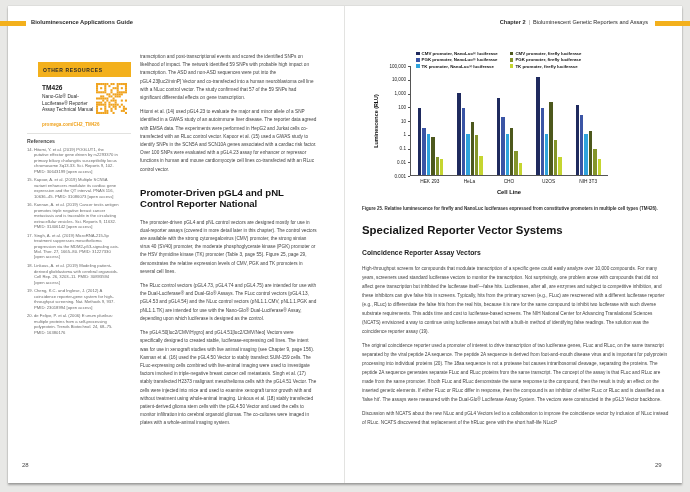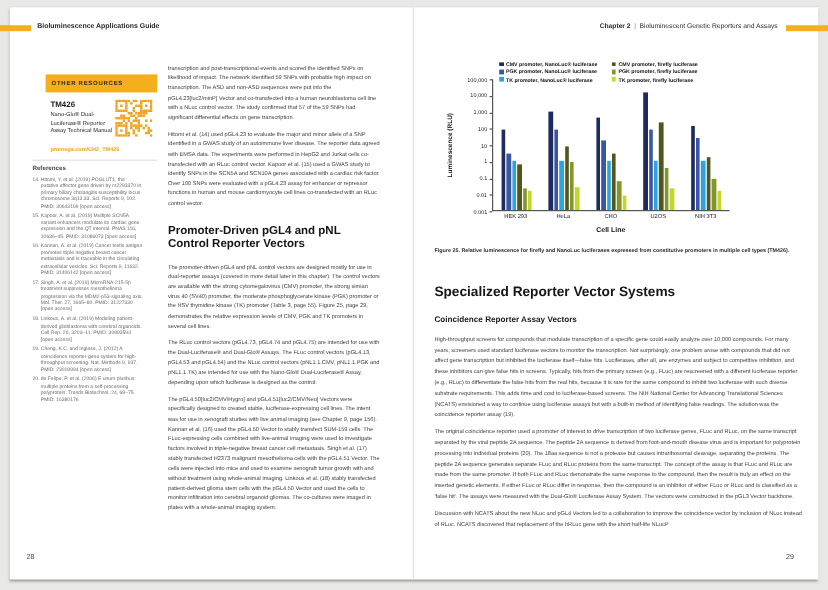--- a/index.html
+++ b/index.html
@@ -81,21 +81,21 @@
   .xlabels {
     position:absolute; left:48px; top:129px; width:198px;
     display:grid; grid-template-columns:repeat(5,1fr);
     text-align:center; font-size:4.8px; color:#222;
   }
   .x-title { position:absolute; left:48px; top:139px; width:198px; text-align:center; font-size:5.8px; font-weight:bold; color:#111; }
 
   
   .fig-caption { position:absolute; left:362px; top:206px; width:308px; font-size:4.5px; font-weight:bold; color:#2f2f2f; line-height:5.8px; }
   .right-col { position:absolute; left:362px; top:224px; width:308px; }
-  .right-col h1 { margin:14px 0 13px; font-size:11.4px; color:#151515; }
+  .right-col h1 { margin:0 0 13px; font-size:11.4px; color:#151515; }
   .right-col h3 { margin:0 0 8px; font-size:6.8px; color:#1c1c1c; }
   .right-col p { margin:0 0 5px; font-size:4.7px; line-height:9px; color:#3f3f3f; }
 </style>
 </head>
 <body>
 
 <div class="spread"></div>
 <div class="page-divider"></div>
 
 <div class="hdr-bar-left accent-bg" style="background: rgb(243, 176, 28);"></div>
@@ -257,21 +257,21 @@
     </div>
     <div class="ref-item">
       <span class="ref-num">20.</span>
       <span class="ref-text">de Felipe, P. et al. (2006) E unum pluribus: multiple proteins from a self-processing polyprotein. Trends Biotechnol. 24, 68–75. PMID: 16380176</span>
     </div>
   </div>
 
 <div class="main-left">
   <p>transcription and post-transcriptional events and scored the identified SNPs on likelihood of impact. The network identified 59 SNPs with probable high impact on transcription. The ASD and non-ASD sequences were put into the pGL4.23[luc2/minP] Vector and co-transfected into a human neuroblastoma cell line with a NLuc control vector. The study confirmed that 57 of the 59 SNPs had significant differential effects on gene transcription.</p>
   <p>Hitomi et al. (14) used pGL4.23 to evaluate the major and minor allele of a SNP identified in a GWAS study of an autoimmune liver disease. The reporter data agreed with EMSA data. The experiments were performed in HepG2 and Jurkat cells co-transfected with an RLuc control vector. Kapoor et al. (15) used a GWAS study to identify SNPs in the SCN5A and SCN10A genes associated with a cardiac risk factor. Over 100 SNPs were evaluated with a pGL4.23 assay for enhancer or repressor functions in human and mouse cardiomyocyte cell lines co-transfected with an RLuc control vector.</p>
-  <h2>Promoter-Driven pGL4 and pNL Control Reporter Vectors</h2>
+  <h2>Promoter-Driven pGL4 and pNL Control Reporter National</h2>
   <p>The promoter-driven pGL4 and pNL control vectors are designed mostly for use in dual-reporter assays (covered in more detail later in this chapter). The control vectors are available with the strong cytomegalovirus (CMV) promoter, the strong simian virus 40 (SV40) promoter, the moderate phosphoglycerate kinase (PGK) promoter or the HSV thymidine kinase (TK) promoter (Table 3, page 55). Figure 25, page 29, demonstrates the relative expression levels of CMV, PGK and TK promoters in several cell lines.</p>
   <p>The RLuc control vectors (pGL4.73, pGL4.74 and pGL4.75) are intended for use with the Dual-Luciferase® and Dual-Glo® Assays. The FLuc control vectors (pGL4.13, pGL4.53 and pGL4.54) and the NLuc control vectors (pNL1.1.CMV, pNL1.1.PGK and pNL1.1.TK) are intended for use with the Nano-Glo® Dual-Luciferase® Assay, depending upon which luciferase is designed as the control.</p>
   <p>The pGL4.50[luc2/CMV/Hygro] and pGL4.51[luc2/CMV/Neo] Vectors were specifically designed to created stable, luciferase-expressing cell lines. The intent was for use in xenograft studies with live animal imaging (see Chapter 9, page 156). Kannan et al. (16) used the pGL4.50 Vector to stably transfect SUM-159 cells. The FLuc-expressing cells combined with live-animal imaging were used to investigate factors involved in triple-negative breast cancer cell metastasis. Singh et al. (17) stably transfected H2373 malignant mesothelioma cells with the pGL4.51 Vector. The cells were injected into mice and used to examine xenograft tumor growth with and without treatment using whole-animal imaging. Linkous et al. (18) stably transfected patient-derived glioma stem cells with the pGL4.50 Vector and used the cells to monitor infiltration into cerebral organoid gliomas. The co-cultures were imaged in plates with a whole-animal imaging system.</p>
 </div>
 <div class="pagenum pagenum-left">28</div>
 
 <div class="chart">
   <div class="legend">
       <div class="legend-item">
         <span class="swatch" style="background: rgb(31, 42, 94);"></span>

